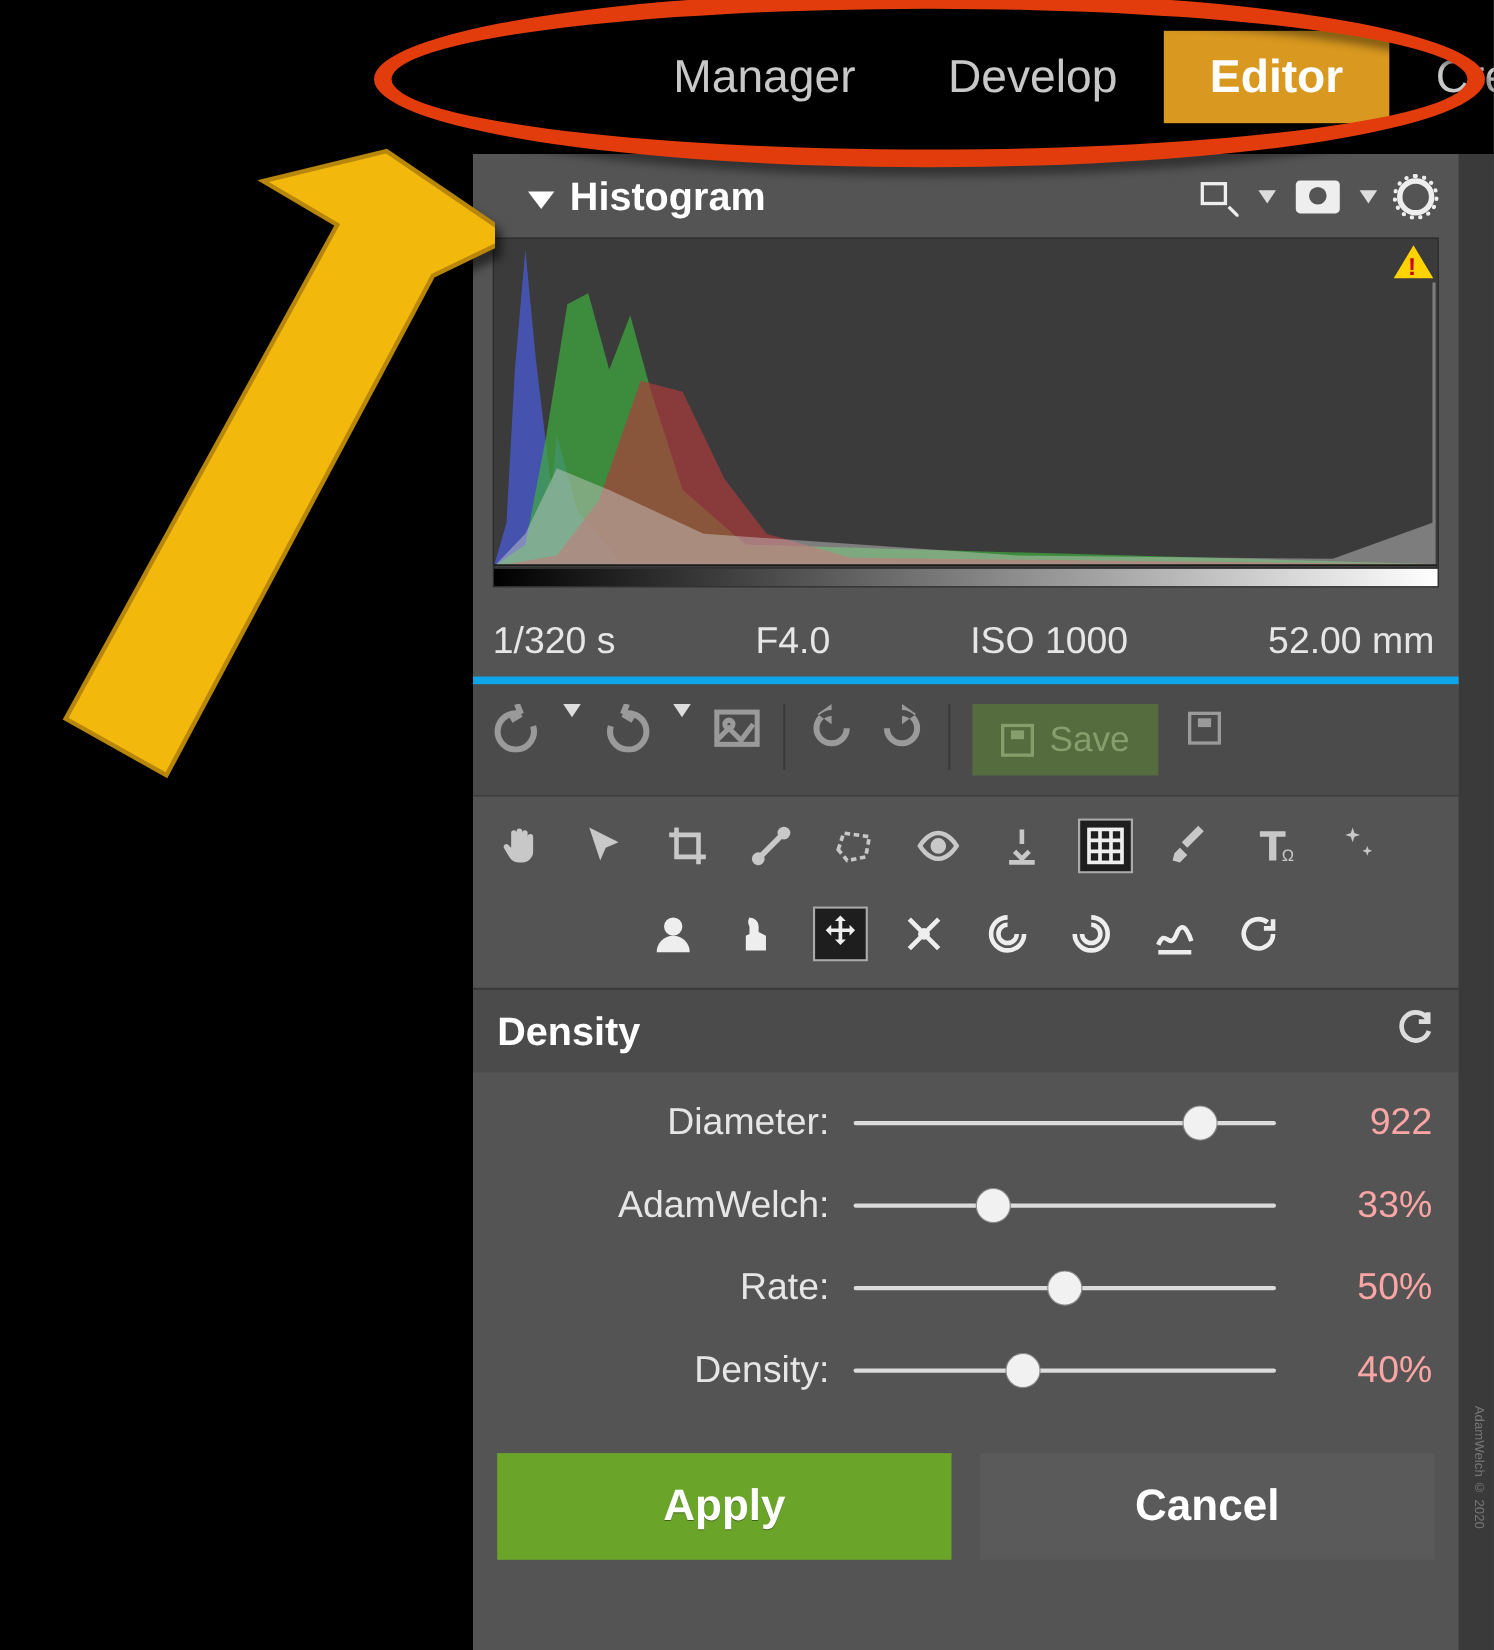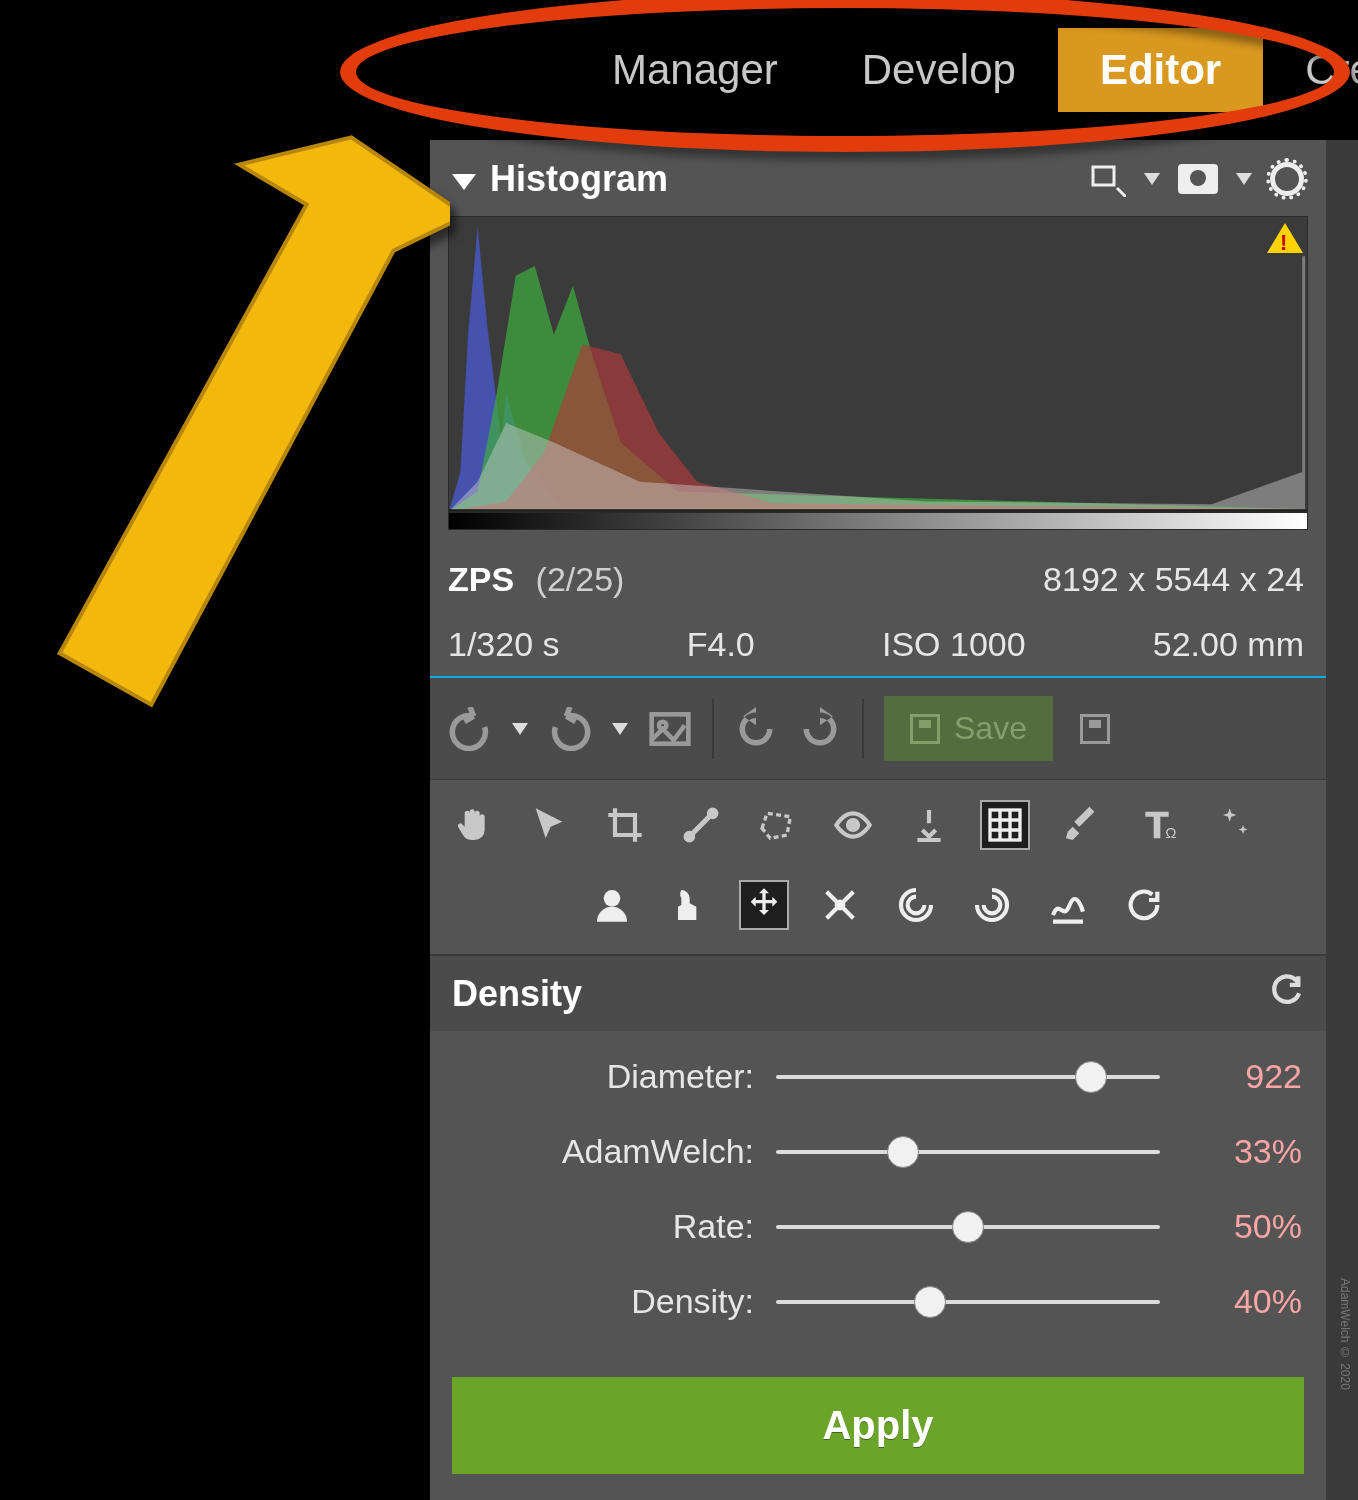--- a/index.html
+++ b/index.html
@@ -65,20 +65,21 @@
     background: #545454;
     display: flex;
     flex-direction: column;
   }
   
   .hist-header {
     display: flex;
     align-items: center;
     padding: 18px 22px 10px 22px;
     gap: 14px;
+    margin-left: 28px;
   }
   .hist-header .tri {
     width: 0;height:0;border-left:12px solid transparent;border-right:12px solid transparent;border-top:16px solid #fff;
     position: relative; top:3px;
   }
   .hist-title { font-size: 36px; font-weight: 700; color: #fff; flex: 1; }
   .hist-tools { display:flex; align-items:center; gap:18px; color:#eee; }
   .mini-ico { width:36px; height:36px; display:flex; align-items:center; justify-content:center; }
   .dd-tri { width:0;height:0;border-left:8px solid transparent;border-right:8px solid transparent;border-top:12px solid #ddd; }
   .cam-ico { width:40px;height:30px;background:#eee;border-radius:4px;position:relative;}
@@ -108,24 +109,24 @@
     padding: 30px 22px 12px 18px;
     display:flex; flex-direction:column; gap:26px;
     font-size: 34px; color:#e6e6e6;
   }
   .exif-row { display:flex; justify-content:space-between; align-items:center;}
   .exif-row .fmt { font-weight:700; color:#fff; margin-right:12px;}
   .exif-row .count { color:#cfcfcf; }
   
   .toolbar {
     background:#4b4b4b;
-    border-top:2px solid #0ea5e9;
+    border-top:7px solid #0ea5e9;
     border-bottom:1px solid #3a3a3a;
     padding: 18px 18px;
-    display:flex; align-items:center; gap:20px;
+    display:flex; gap:20px;
     color:#9a9a9a;
     font-size:30px;
   }
   .tb-ico { width:44px;height:44px; display:flex;align-items:center;justify-content:center; color:#9a9a9a; }
   .tb-sep { width:2px; height:60px; background:#3a3a3a; }
   .save-btn {
     display:flex;align-items:center;gap:14px;
     background:#5a7a3a; color:#9fc17a; padding:14px 26px;
     opacity:.7; font-size:32px;
   }
@@ -218,25 +219,20 @@
       <path d="M0 300 L60 290 L100 240 L140 130 L180 140 L220 220 L260 270 L340 292 L900 298 L900 300 Z" fill="#b33a3a" opacity=".65"></path>
       <path d="M0 300 L30 270 L60 210 L110 230 L200 270 L500 290 L800 293 L895 260 L895 40 L898 40 L898 300 Z" fill="#cfcfcf" opacity=".45"></path>
       <line x1="0" y1="299" x2="900" y2="299" stroke="#1a1a1a" stroke-width="2"></line>
     </svg>
     <div class="warning-tri"></div>
   </div>
   <div class="gradient-strip"></div>
 
   <div class="exif">
     <div class="exif-row">
-      <span><span class="fmt">ZPS</span>
-      <span class="count">(2/25)</span></span>
-      <span>8192 x 5544 x 24</span>
-    </div>
-    <div class="exif-row">
       <span>1/320 s</span>
       <span>F4.0</span>
       <span>ISO 1000</span>
       <span>52.00 mm</span>
     </div>
   </div>
 
   <div class="toolbar">
     <div class="tb-ico">
         <svg viewBox="0 0 24 24" fill="none" stroke="#9a9a9a" stroke-width="3">
@@ -423,17 +419,18 @@
       <div class="slider-label">Density:</div>
       <div class="slider-track">
           <div class="slider-thumb" style="left: 40%;"></div>
         </div>
       <div class="slider-value">40%</div>
     </div>
   </div>
 
   <div class="actions">
     <div class="btn apply">Apply</div>
+    <div class="btn cancel">Cancel</div>
   </div>
 
 </div>
 
 <div class="watermark">AdamWelch © 2020</div>
 
 </body></html>

